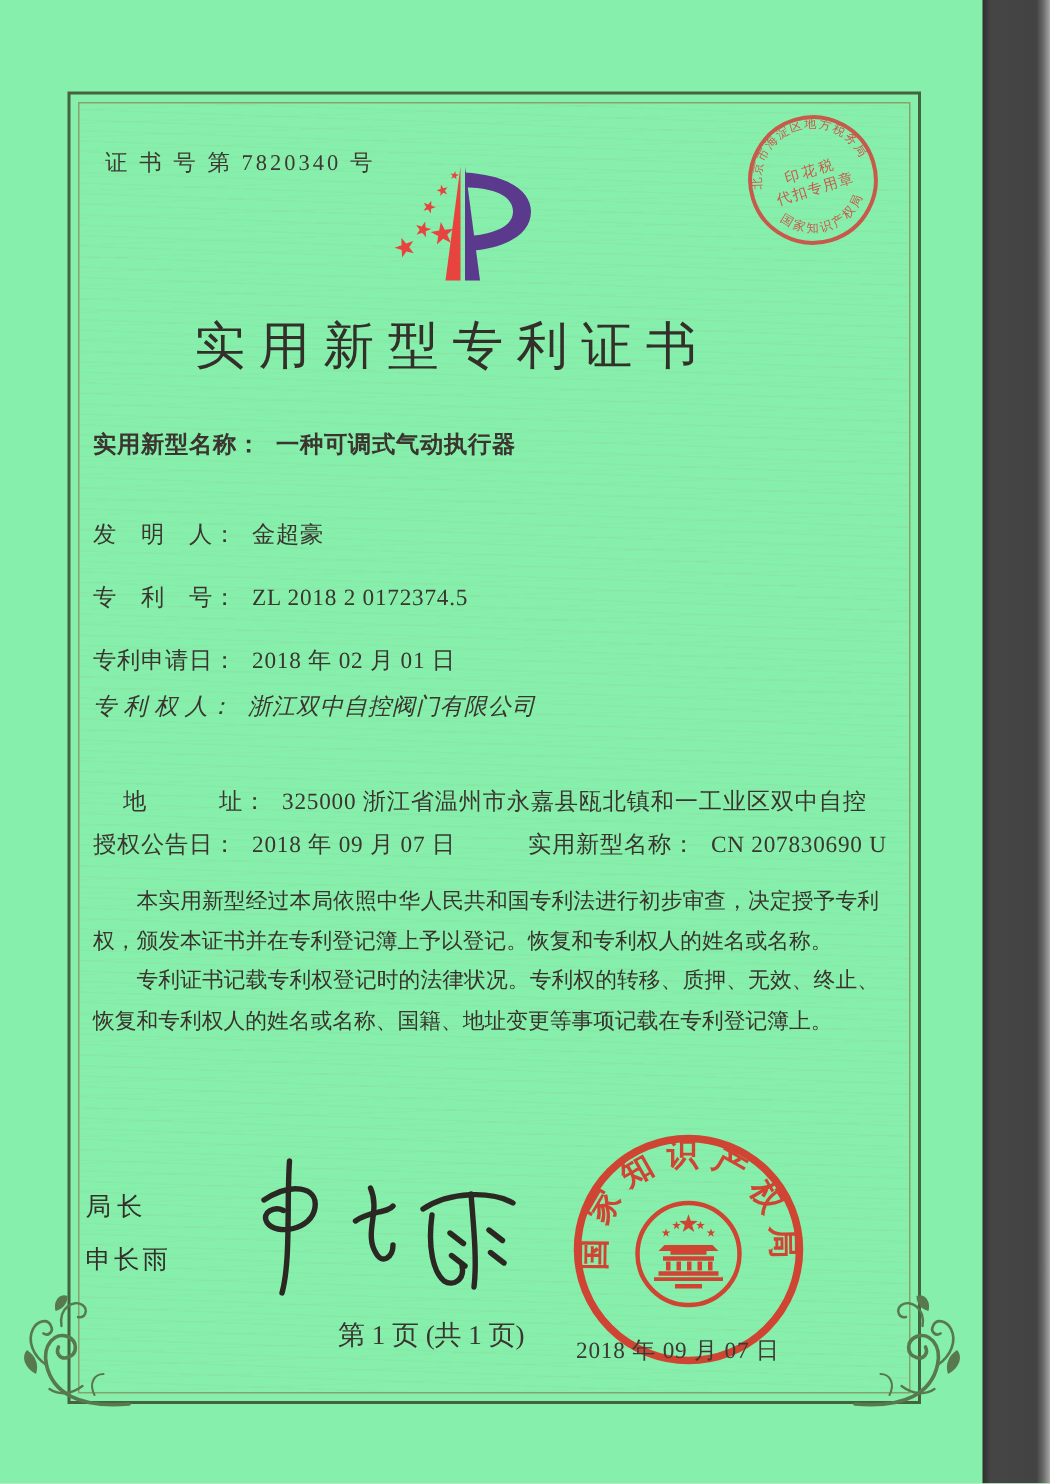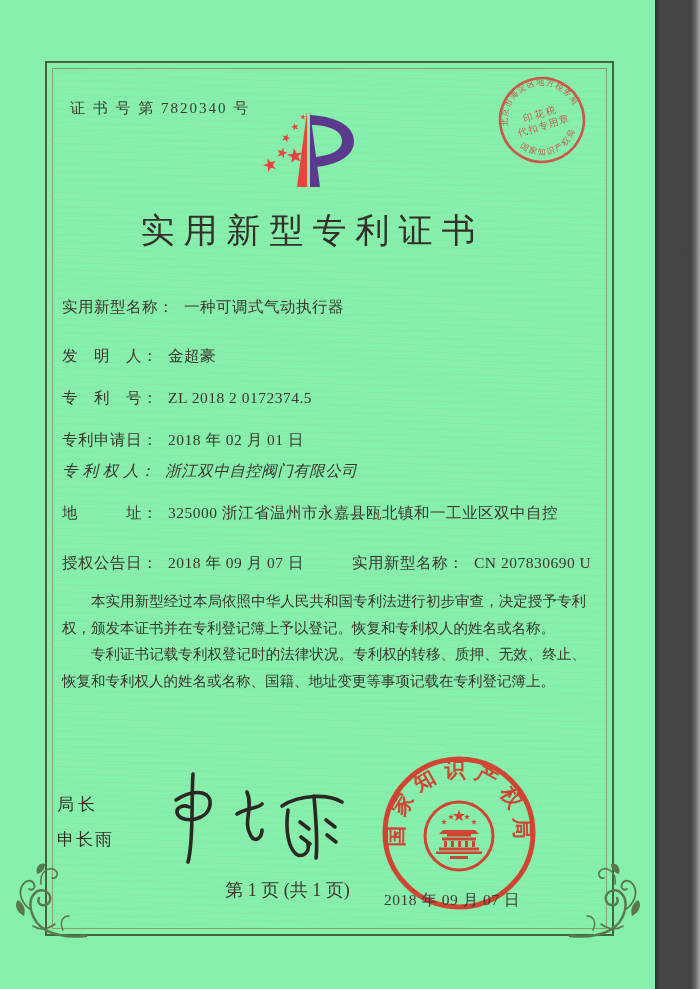--- a/index.html
+++ b/index.html
@@ -13,21 +13,21 @@
         border:1.5px solid #86a36c;
         background:
           repeating-linear-gradient(2deg, rgba(150,185,130,0.10) 0 1px, rgba(0,0,0,0) 1px 7px),
           repeating-linear-gradient(-2deg, rgba(150,185,130,0.08) 0 1px, rgba(0,0,0,0) 1px 9px);}
   .ornament{position:absolute;width:80px;height:82px;z-index:3;}
   .ornament.right{transform:scaleX(-1);}
   .cert-no{position:absolute;left:70px;top:99px;font-size:15px;letter-spacing:2px;color:#3e3a33;}
   .logo{position:absolute;left:258px;top:107px;width:106px;height:88px;}
   .tax-stamp{position:absolute;left:494px;top:74px;width:96px;height:92px;
         transform:rotate(-17deg);opacity:.9;}
-  .title{position:absolute;left:54px;top:208px;width:569px;text-align:center;
+  .title{position:absolute;left:43px;top:208px;width:569px;text-align:center;
         transform:translateX(-26px);font-size:34px;letter-spacing:9px;color:#33302a;}
   .field-row{position:absolute;left:62px;font-size:15.5px;letter-spacing:.5px;
         color:#3a362f;white-space:nowrap;}
   .field-row .value{margin-left:10px;}
   .field-abs{position:absolute;left:0;top:0;}
   .paragraphs{position:absolute;left:62px;top:588px;width:524px;font-size:14.5px;
         line-height:26.5px;text-align:justify;color:#39352d;}
   .paragraphs p{margin:0;text-indent:2em;}
   .director-label{position:absolute;left:57px;top:793px;font-size:17px;letter-spacing:4px;color:#332f29;}
   .director-name{position:absolute;left:57px;top:828px;font-size:17px;letter-spacing:2px;color:#332f29;}
@@ -107,36 +107,36 @@
     </text>
     <text font-size="8" fill="#cf4a41" letter-spacing="1.5">
       <textPath href="#ts-bot" startOffset="50%" text-anchor="middle">国家知识产权局</textPath>
     </text>
     <text x="47" y="42" text-anchor="middle" font-size="9.5" letter-spacing="2" fill="#cf4a41">印花税</text>
     <text x="47" y="54" text-anchor="middle" font-size="9.5" letter-spacing="1" fill="#cf4a41">代扣专用章</text>
   </svg>
 
   <div class="title">实用新型专利证书</div>
 
-  <div class="field-row" style="top:297px;">
+  <div class="field-row" style="top:286px;font-weight:bold;">
     <span>实用新型名称：</span><span class="value">一种可调式气动执行器</span>
   </div>
   <div class="field-row" style="top:346px;">
     <span>发　明　人：</span><span class="value">金超豪</span>
   </div>
   <div class="field-row" style="top:388px;">
     <span>专　利　号：</span><span class="value">ZL 2018 2 0172374.5</span>
   </div>
   <div class="field-row" style="top:430px;">
     <span>专利申请日：</span><span class="value">2018 年 02 月 01 日</span>
   </div>
   <div class="field-row" style="top:461px;font-style:italic;">
     <span>专 利 权 人：</span><span class="value">浙江双中自控阀门有限公司</span>
   </div>
-  <div class="field-row" style="top:503px;">
+  <div class="field-row" style="top:524px;margin-left:20px;">
     <span>地　　　址：</span><span class="value">325000 浙江省温州市永嘉县瓯北镇和一工业区双中自控</span>
   </div>
   <div class="field-row" style="top:553px;width:524px;">
     <span>授权公告日：</span><span class="value">2018 年 09 月 07 日</span>
     <span class="field-abs" style="left:290px;">
       <span>实用新型名称：</span><span class="value">CN 207830690 U</span>
     </span>
   </div>
 
   <div class="paragraphs">

